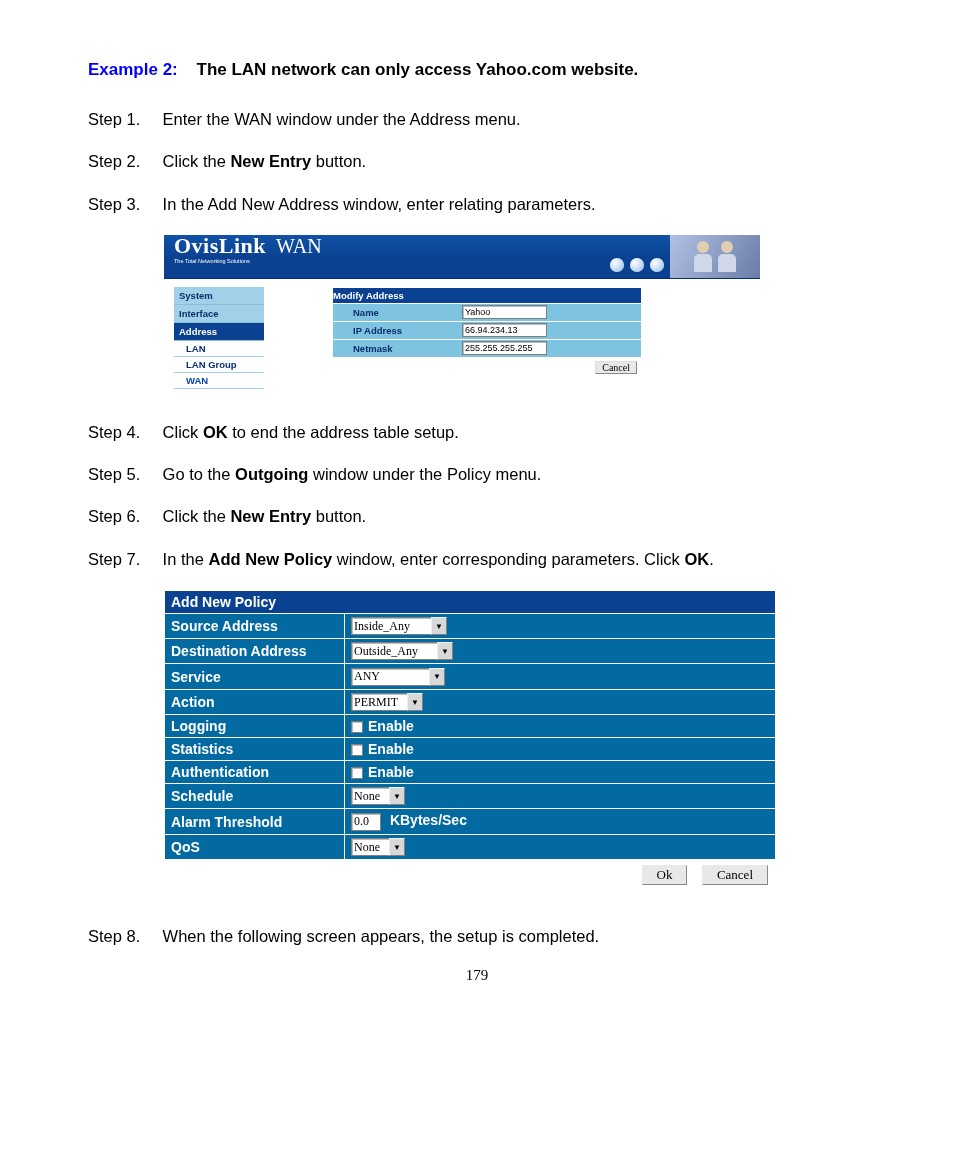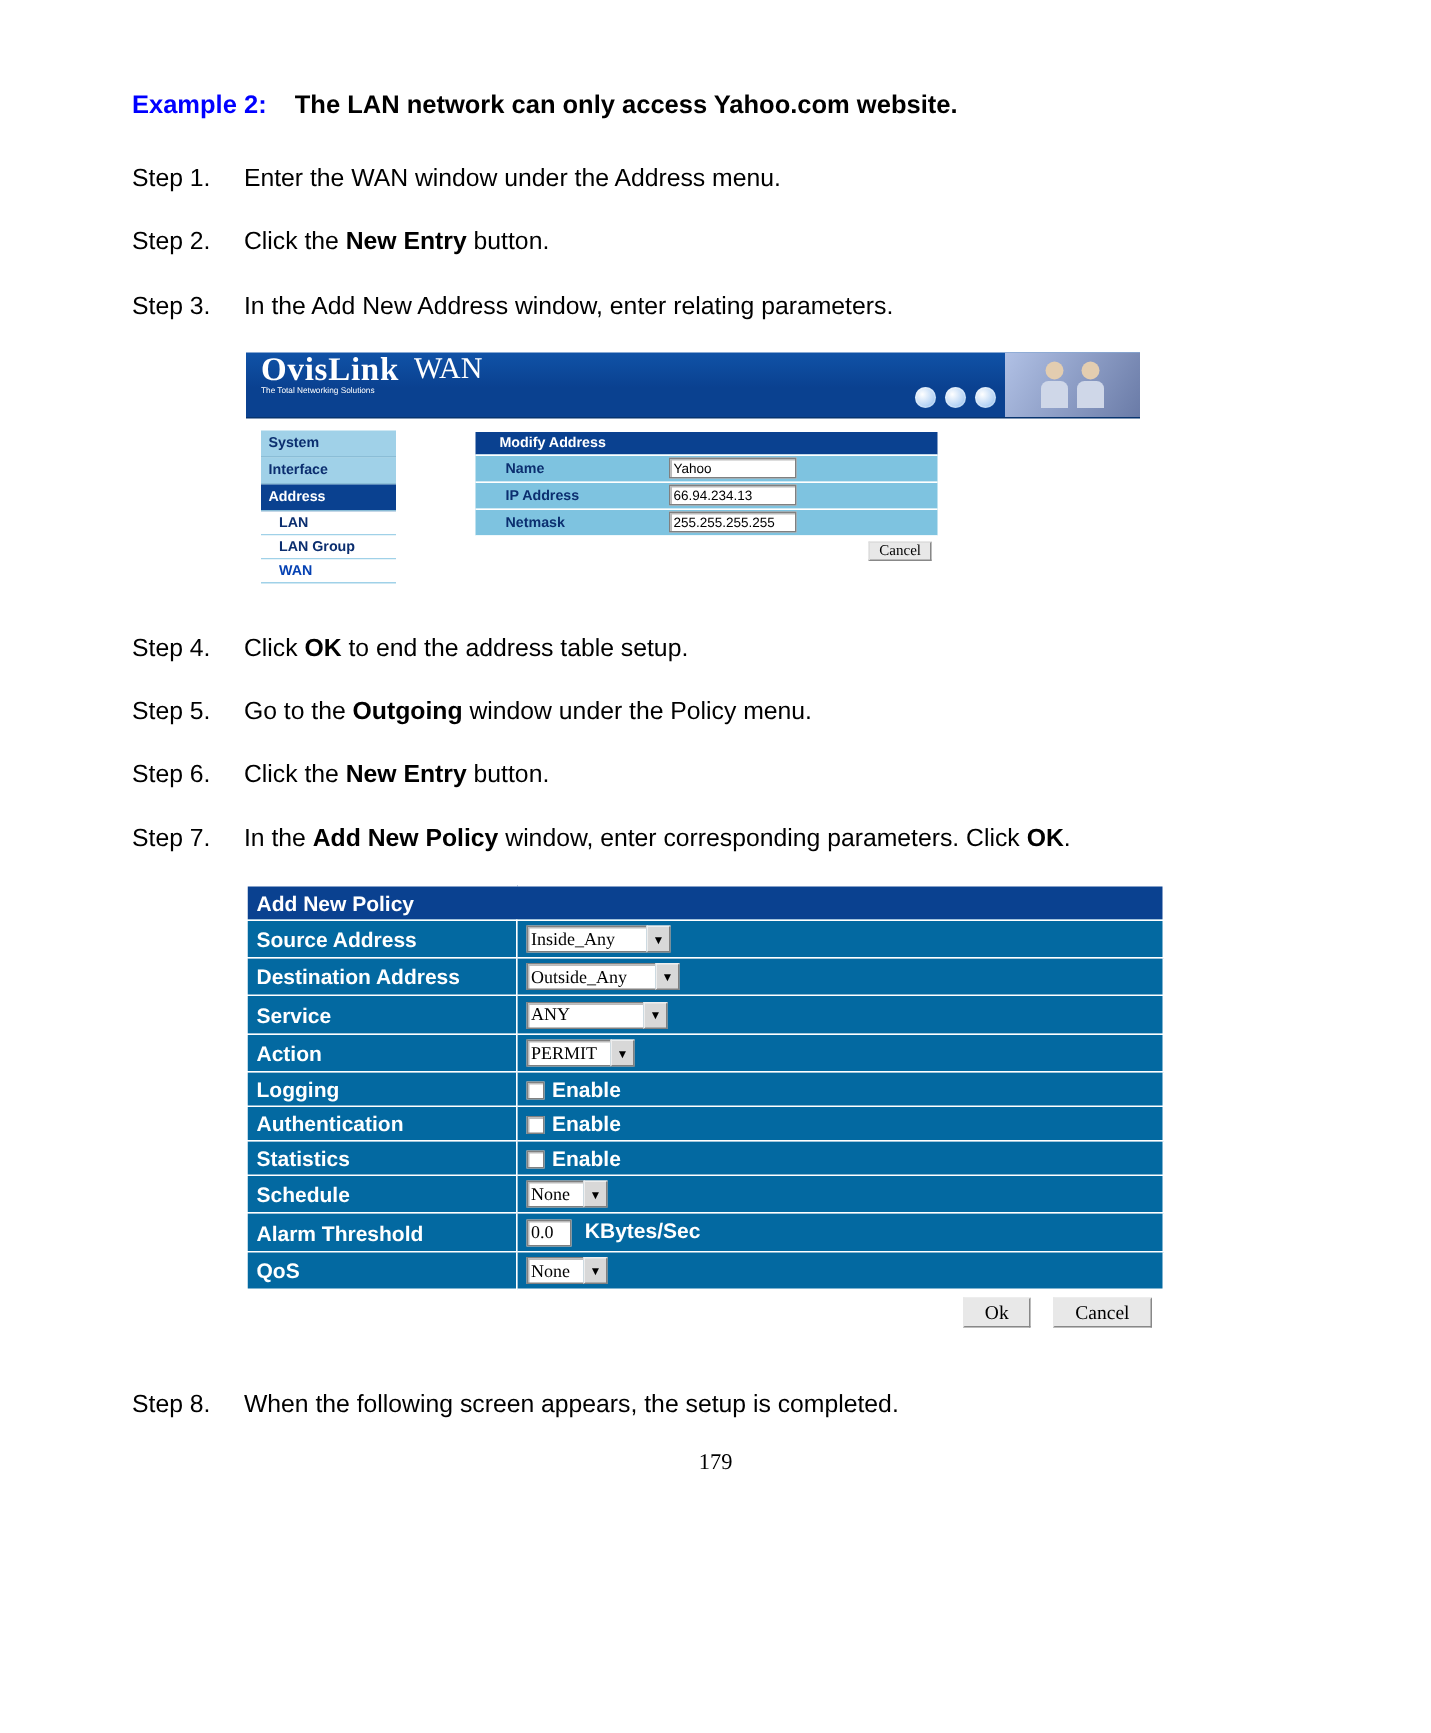--- a/index.html
+++ b/index.html
@@ -92,21 +92,21 @@
   }
   .globe {
     width: 14px; height: 14px; border-radius: 50%;
     background: radial-gradient(circle at 35% 35%, #ffffff, #b8d5f5 60%, #6aa5de);
     box-shadow: 0 0 0 1px rgba(255,255,255,0.3) inset;
   }
   .shot1-body {
     background: #fff;
     padding: 8px 40px 8px 10px;
     display: flex;
-    gap: 52px;
+    gap: 68px;
     align-items: flex-start;
   }
   .s1-nav {
     width: 90px;
     font-size: 9.5px;
   }
   .s1-nav .nav-item {
     background: #a0d1e8;
     color: #0b2e6f;
     font-weight: bold;
@@ -129,21 +129,21 @@
   }
   .s1-form {
     width: 310px;
     font-size: 9.5px;
     border: 1px solid #ffffff;
   }
   .s1-hdr {
     background: #0a4190;
     color: #fff;
     font-weight: bold;
-    padding: 2px 16px;
+    padding: 2px 0;
   }
   .s1-row {
     display: flex;
     background: #7ec3e0;
     border-top: 1px solid #fff;
   }
   .s1-row .lbl {
     flex: 0 0 125px;
     color: #0b2e6f;
     font-weight: bold;
@@ -404,25 +404,25 @@
             <input class="s2-input" style="width: 56px;" value="PERMIT">
             <span class="dd-btn">▼</span>
           </span>
         </td>
       </tr>
       <tr>
         <td class="lblcell">Logging</td>
         <td class="valcell"><span class="s2-chk"></span><span>Enable</span></td>
       </tr>
       <tr>
+        <td class="lblcell">Statistics</td>
+        <td class="valcell"><span class="s2-chk"></span><span>Enable</span></td>
+      </tr>
+      <tr>
         <td class="lblcell">Authentication</td>
-        <td class="valcell"><span class="s2-chk"></span><span>Enable</span></td>
-      </tr>
-      <tr>
-        <td class="lblcell">Statistics</td>
         <td class="valcell"><span class="s2-chk"></span><span>Enable</span></td>
       </tr>
       <tr>
         <td class="lblcell">Schedule</td>
         <td class="valcell">
           <span class="s2-dd">
             <input class="s2-input" style="width: 38px;" value="None">
             <span class="dd-btn">▼</span>
           </span>
         </td>

